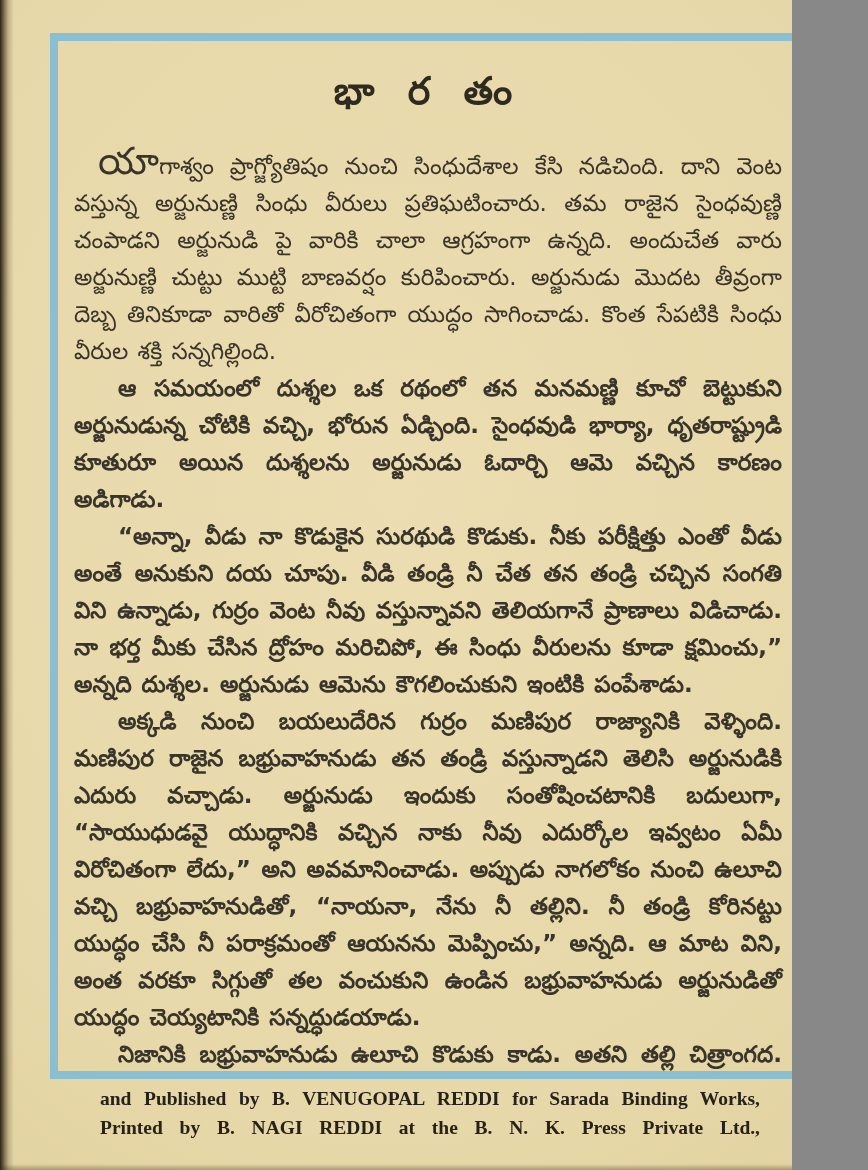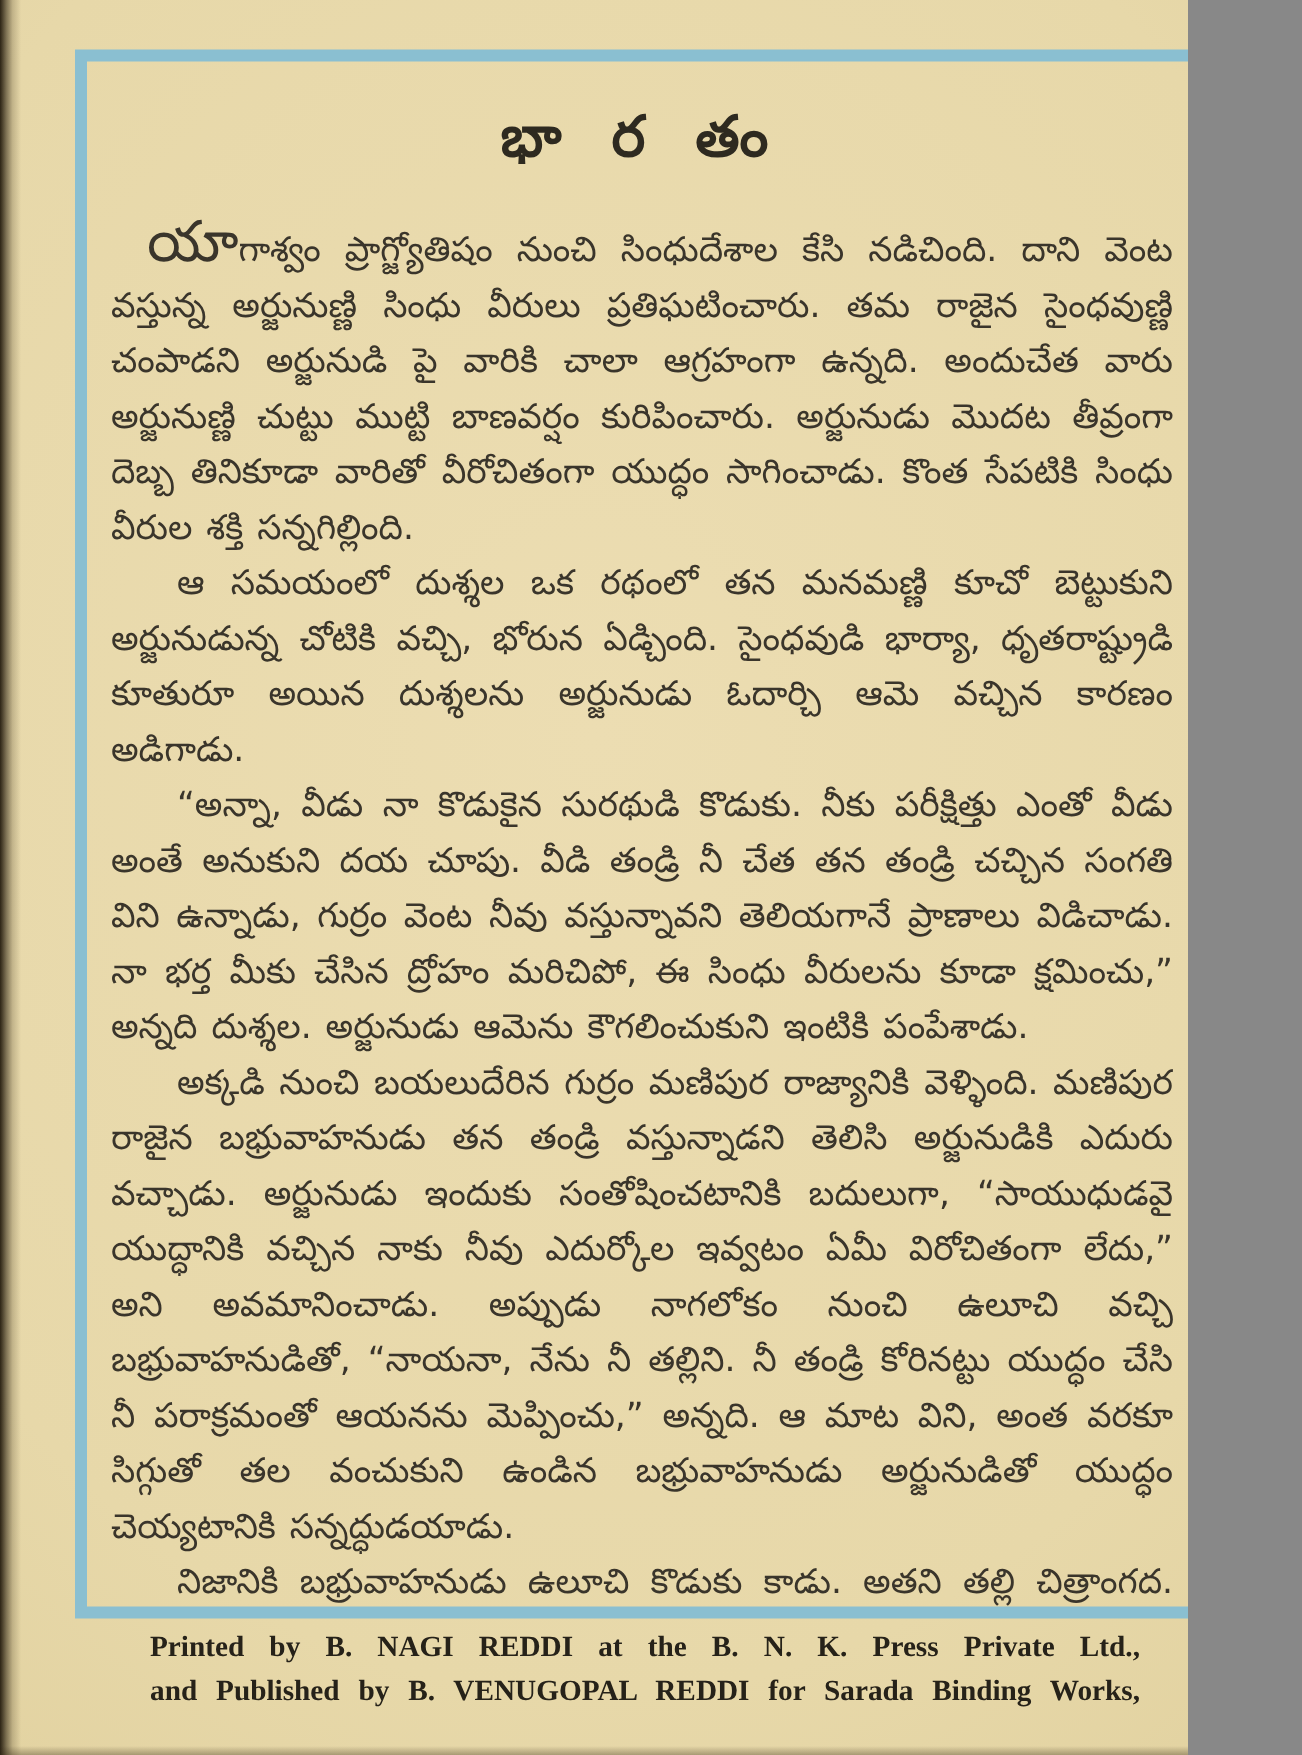--- a/index.html
+++ b/index.html
@@ -43,21 +43,21 @@
   }
   .body-text p {
     margin: 0;
     font-size: 23px;
     line-height: 37px;
     text-align: justify;
     color: #3a352b;
     word-spacing: 2px;
   }
   .body-text p.first  { text-indent: 24px; }
-  .body-text p.indent { text-indent: 44px; }
+  .body-text p.indent { text-indent: 44px; font-weight: bold; }
   .dropcap {
     font-size: 38px;
     line-height: 1;
     font-weight: 500;
   }
   
   .footer {
     position: absolute;
     left: 100px; top: 1084px;
     width: 660px;
@@ -101,21 +101,21 @@
 
       <p class="indent" lang="te">“అన్నా, వీడు నా కొడుకైన సురథుడి కొడుకు. నీకు పరీక్షిత్తు ఎంతో వీడు అంతే అనుకుని దయ చూపు. వీడి తండ్రి నీ చేత తన తండ్రి చచ్చిన సంగతి విని ఉన్నాడు, గుర్రం వెంట నీవు వస్తున్నావని తెలియగానే ప్రాణాలు విడిచాడు. నా భర్త మీకు చేసిన ద్రోహం మరిచిపో, ఈ సింధు వీరులను కూడా క్షమించు,” అన్నది దుశ్శల. అర్జునుడు ఆమెను కౌగలించుకుని ఇంటికి పంపేశాడు.</p>
 
       <p class="indent" lang="te">అక్కడి నుంచి బయలుదేరిన గుర్రం మణిపుర రాజ్యానికి వెళ్ళింది. మణిపుర రాజైన బభ్రువాహనుడు తన తండ్రి వస్తున్నాడని తెలిసి అర్జునుడికి ఎదురు వచ్చాడు. అర్జునుడు ఇందుకు సంతోషించటానికి బదులుగా, “సాయుధుడవై యుద్ధానికి వచ్చిన నాకు నీవు ఎదుర్కోల ఇవ్వటం ఏమీ విరోచితంగా లేదు,” అని అవమానించాడు. అప్పుడు నాగలోకం నుంచి ఉలూచి వచ్చి బభ్రువాహనుడితో, “నాయనా, నేను నీ తల్లిని. నీ తండ్రి కోరినట్టు యుద్ధం చేసి నీ పరాక్రమంతో ఆయనను మెప్పించు,” అన్నది. ఆ మాట విని, అంత వరకూ సిగ్గుతో తల వంచుకుని ఉండిన బభ్రువాహనుడు అర్జునుడితో యుద్ధం చెయ్యటానికి సన్నద్ధుడయాడు.</p>
 
       <p class="indent" lang="te">నిజానికి బభ్రువాహనుడు ఉలూచి కొడుకు కాడు. అతని తల్లి చిత్రాంగద. ఉలూచి ఒకప్పుడు, అర్జునుడు తీర్థయాత్రలు చేసేటప్పుడు, తన మాయచేత అతన్ని తీసుకుపోయి తన లోకంలో కొంతకాలం తన భర్తగా ఉంచుకుని అతనివల్ల ఇరావంతుడనే కొడుకును కూడా కన్నది. అర్జునుడు వెళ్ళిపోయినాక కూడా ఆమెకు అతనిపై ప్రేమ పోలేదు. అర్జునుడు శిఖండి చాటున ఉండి భీష్ముణ్ణి చంపినందుకు నరకానికి పోతాడని గంగాతీరాన వసువులు అనుకుంటుండగా విని, అర్జునుడు తన కొడుకుతో యుద్ధం చేసినట్టయితే ఈ నరకం తప్పుతుందని తెలుసుకుని ఆమె ఈ సమయంలో తండ్రి పై కొడుకును యుద్ధానికి ప్రేరేపించింది.</p>
     </div>
   </div>
 
   <div class="footer" lang="en">
+    <div class="footer-line">and Published by B. VENUGOPAL REDDI for Sarada Binding Works,</div>
     <div class="footer-line">Printed by B. NAGI REDDI at the B. N. K. Press Private Ltd.,</div>
-    <div class="footer-line">and Published by B. VENUGOPAL REDDI for Sarada Binding Works,</div>
   </div>
 
   <div class="smudge s3"></div>
   <div class="smudge s1"></div>
   <div class="smudge s2"></div>
 
 </div>
 
 </body></html>

